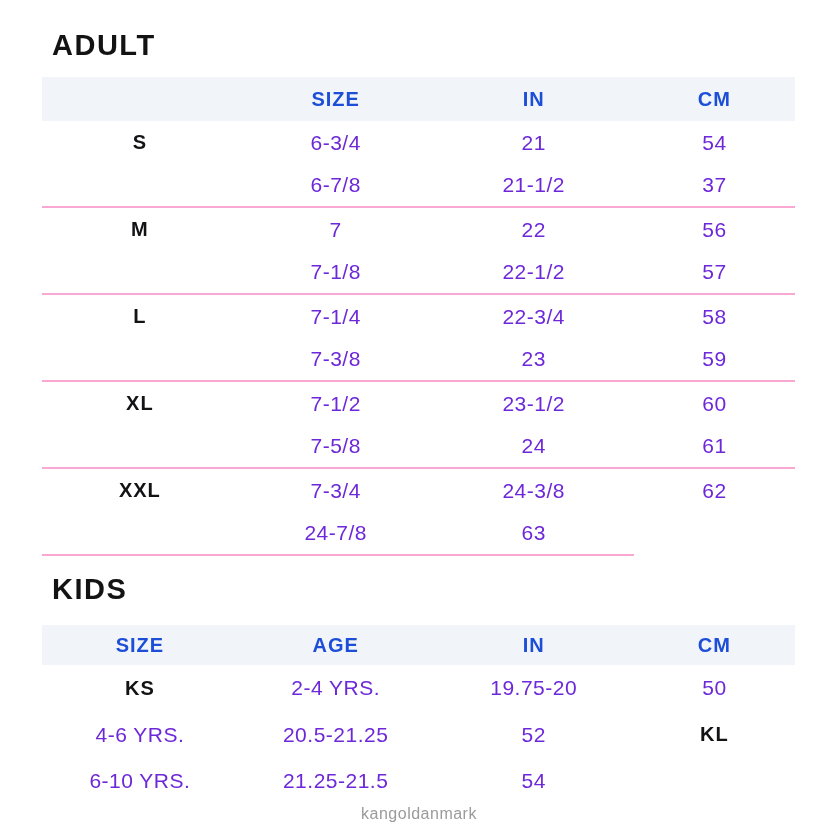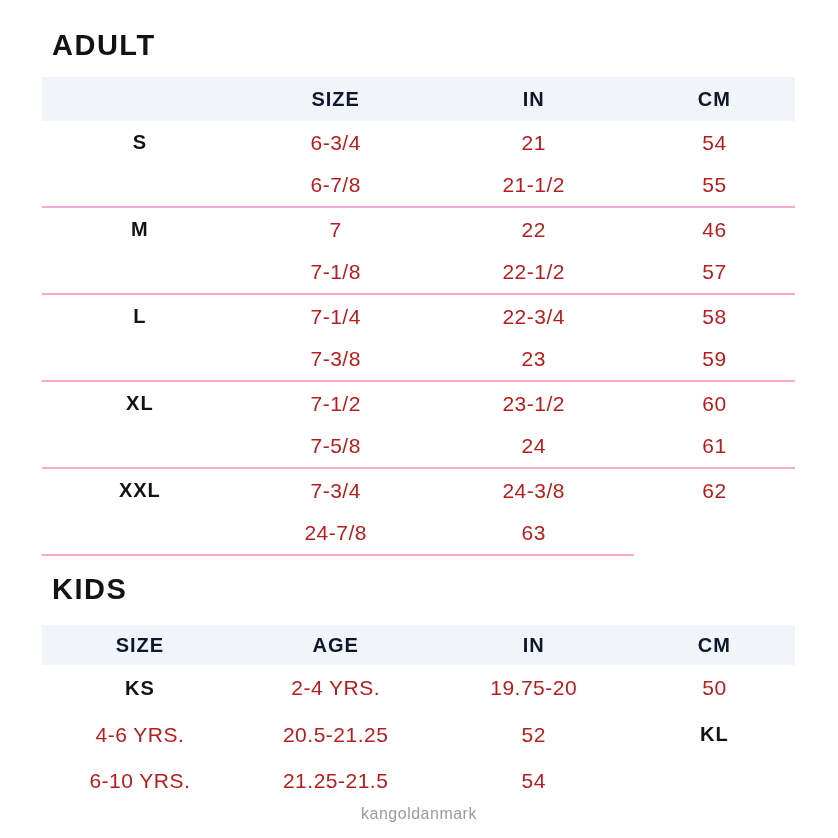--- a/index.html
+++ b/index.html
@@ -25,28 +25,28 @@
   }
   #adult-table { top: 77px; }
   #kids-table  { top: 625px; }
 
   .cell { display: flex; align-items: center; justify-content: center; }
 
   .head {
     background: #f1f5f9;
     height: 44px;
     font-weight: 700; font-size: 20px; letter-spacing: 1px;
-    color: #0f172a;
+    color: #1d4ed8;
   }
   #kids-table .head { height: 40px; }
 
   .body-cell {
     height: 43.5px;
     font-size: 21px; font-weight: 400;
-    color: #b91c1c; letter-spacing: 0.5px;
+    color: #6d28d9; letter-spacing: 0.5px;
   }
   #kids-table .body-cell { height: 46.5px; }
 
   .row-label {
     font-weight: 700; font-size: 20px; letter-spacing: 1px;
     color: #131316;
   }
 
   .group-end { border-bottom: 2px solid #f9a8d4; }
 
@@ -71,26 +71,26 @@
     <div class="cell head">CM</div>
 
     <div class="cell body-cell row-label">S</div>
     <div class="cell body-cell">6-3/4</div>
     <div class="cell body-cell">21</div>
     <div class="cell body-cell">54</div>
 
     <div class="cell body-cell row-label group-end"></div>
     <div class="cell body-cell group-end">6-7/8</div>
     <div class="cell body-cell group-end">21-1/2</div>
-    <div class="cell body-cell group-end">55</div>
+    <div class="cell body-cell group-end">37</div>
 
     <div class="cell body-cell row-label">M</div>
     <div class="cell body-cell">7</div>
     <div class="cell body-cell">22</div>
-    <div class="cell body-cell">46</div>
+    <div class="cell body-cell">56</div>
 
     <div class="cell body-cell row-label group-end"></div>
     <div class="cell body-cell group-end">7-1/8</div>
     <div class="cell body-cell group-end">22-1/2</div>
     <div class="cell body-cell group-end">57</div>
 
     <div class="cell body-cell row-label">L</div>
     <div class="cell body-cell">7-1/4</div>
     <div class="cell body-cell">22-3/4</div>
     <div class="cell body-cell">58</div>

